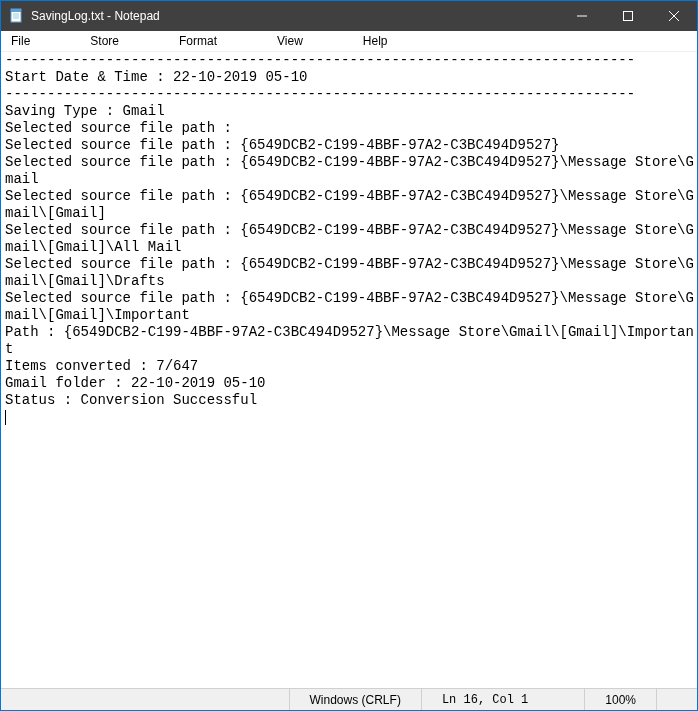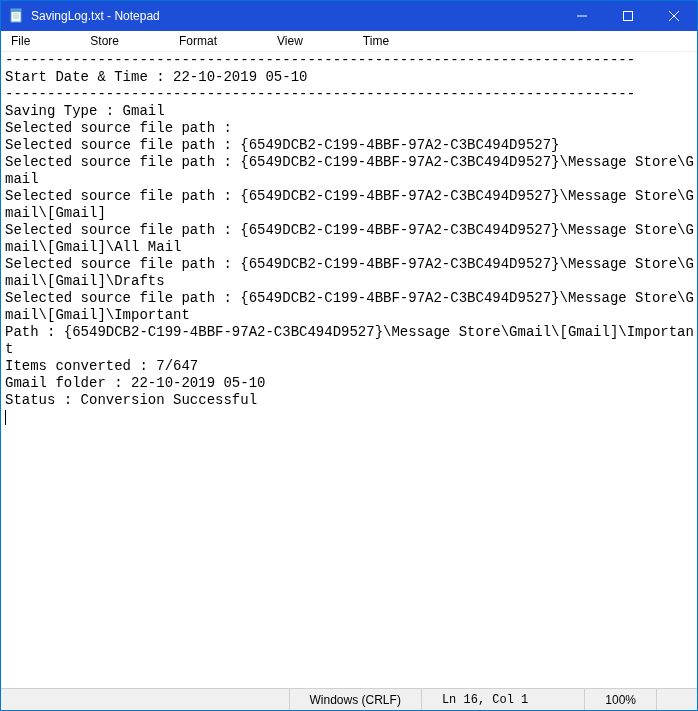--- a/index.html
+++ b/index.html
@@ -8,21 +8,21 @@
     font-family: "Segoe UI", Tahoma, sans-serif;
     font-size: 12px;
     background: #fff;
     width: 698px;
     height: 711px;
     overflow: hidden;
     border: 1px solid #0078d7;
   }
   .titlebar {
     height: 30px;
-    background: #1d4ed8;
+    background: #404040;
     color: #fff;
     display: flex;
     align-items: center;
     user-select: none;
   }
   .titlebar .icon {
     width: 16px;
     height: 16px;
     margin: 0 6px 0 8px;
     display: flex;
@@ -126,21 +126,21 @@
         <line x1="10" y1="0" x2="0" y2="10" stroke="#fff" stroke-width="1"></line>
       </svg>
   </div>
 </div>
 
 <div class="menubar">
   <div class="menu-item">File</div>
   <div class="menu-item">Store</div>
   <div class="menu-item">Format</div>
   <div class="menu-item">View</div>
-  <div class="menu-item">Time</div>
+  <div class="menu-item">Help</div>
 </div>
 
 <div class="editor"><span>---------------------------------------------------------------------------
 Start Date &amp; Time : 22-10-2019 05-10
 ---------------------------------------------------------------------------
 Saving Type : Gmail
 Selected source file path : 
 Selected source file path : {6549DCB2-C199-4BBF-97A2-C3BC494D9527}
 Selected source file path : {6549DCB2-C199-4BBF-97A2-C3BC494D9527}\Message Store\Gmail
 Selected source file path : {6549DCB2-C199-4BBF-97A2-C3BC494D9527}\Message Store\Gmail\[Gmail]

